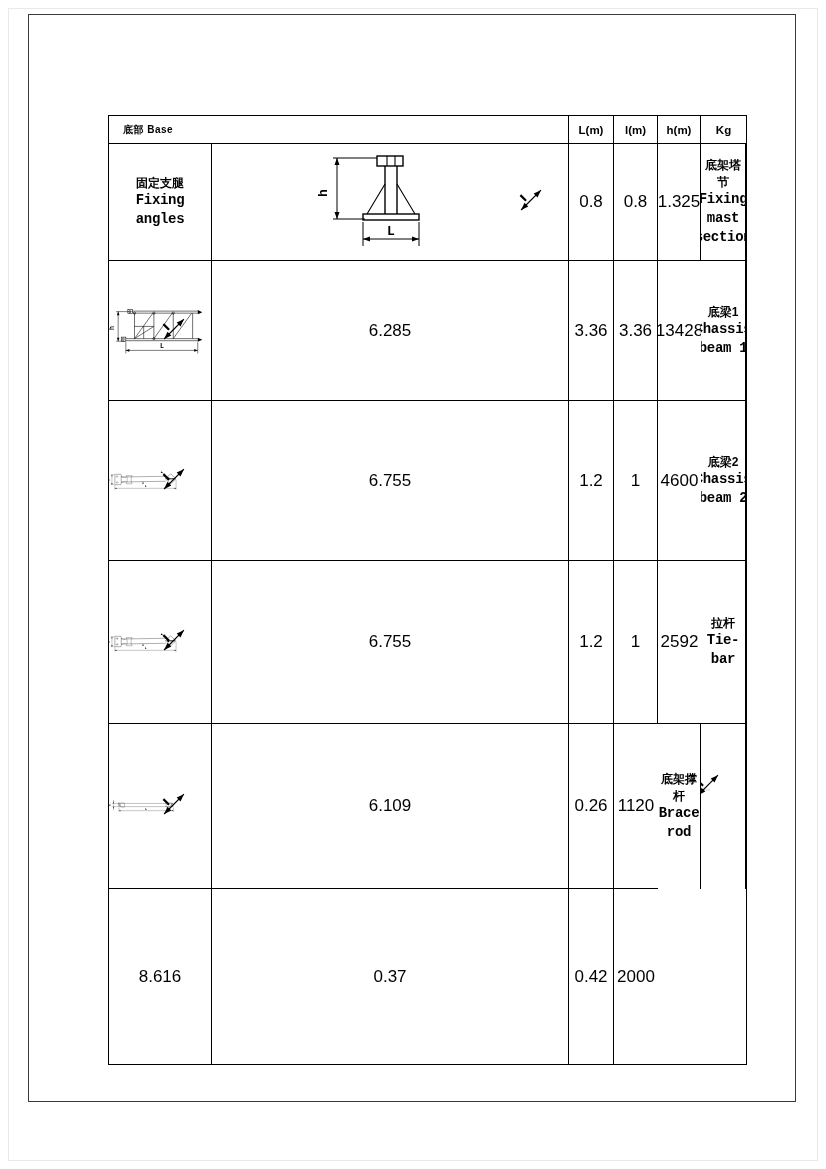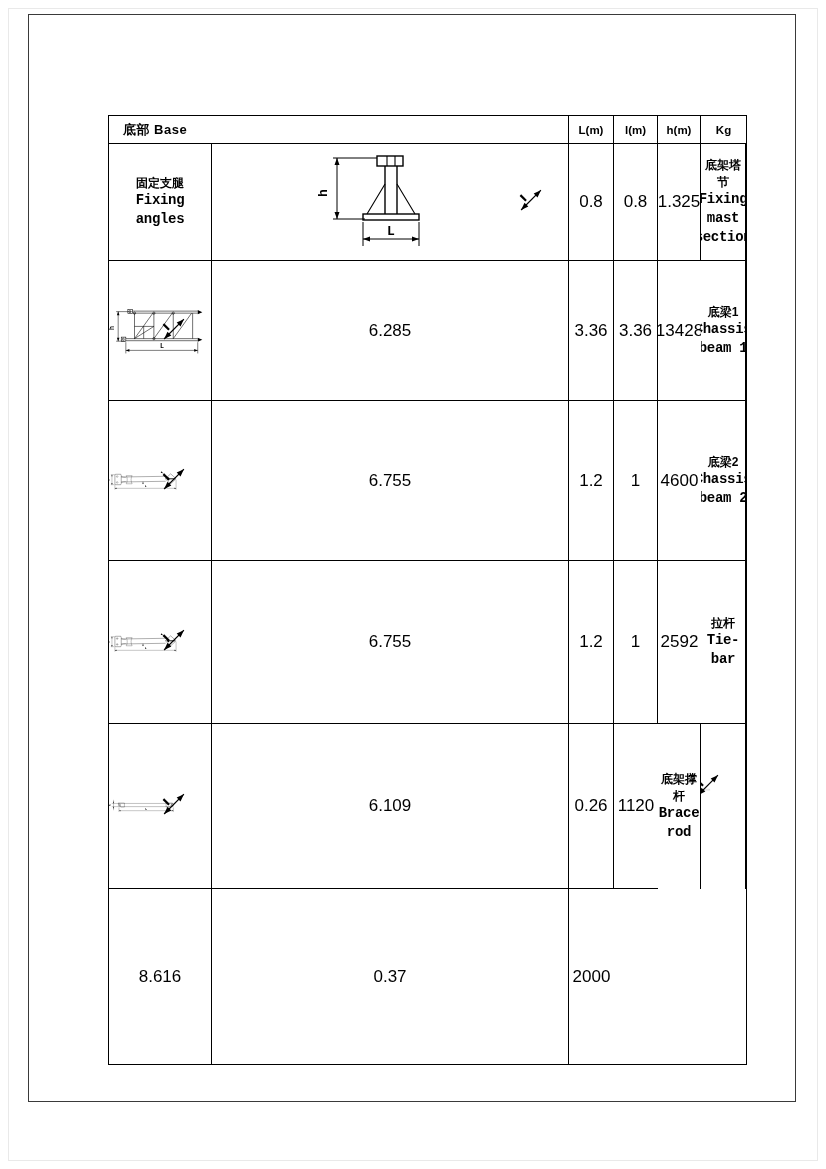--- a/index.html
+++ b/index.html
@@ -26,21 +26,21 @@
   }
   .cell{
     border-right:1.4px solid #000;border-bottom:1.4px solid #000;
     display:flex;align-items:center;justify-content:center;
     overflow:hidden;
   }
   .cell.lastcol{border-right:none;}
   .cell.lastrow{border-bottom:none;}
   .head-title{
     grid-column:1 / 3;justify-content:flex-start;padding-left:14px;
-    font-weight:bold;font-size:13px;letter-spacing:0.5px;
+    font-weight:bold;font-size:10px;letter-spacing:0.5px;
   }
   .head-col{font-weight:bold;font-size:11.5px;font-family:"Liberation Sans",sans-serif;text-align:right;}
   .name-cell{flex-direction:column;text-align:center;line-height:1.35;}
   .name-cn{font-weight:bold;font-size:12px;}
   .name-en{
     font-weight:bold;font-size:14px;letter-spacing:-0.3px;
     font-family:"Liberation Mono","DejaVu Sans Mono",monospace;
     white-space:pre-line;
   }
   .draw-cell{position:relative;}
@@ -312,15 +312,16 @@
       <g transform="rotate(-45 19 19)">
         <line x1="5" y1="19" x2="33" y2="19" stroke="#000" stroke-width="1.2"></line>
         <polygon class="ah" points="33,19 25.5,16.3 25.5,21.7"></polygon>
         <polygon class="ah" points="5,19 12.5,16.3 12.5,21.7"></polygon>
         <line x1="15" y1="8" x2="15" y2="16" stroke="#000" stroke-width="2.2"></line>
       </g>
     </svg>
   </div>
   <div class="cell val lastrow">8.616</div>
   <div class="cell val lastrow">0.37</div>
+  <div class="cell val lastrow">0.42</div>
   <div class="cell val lastcol lastrow">2000</div>
 
 </div>
 
 </body></html>

